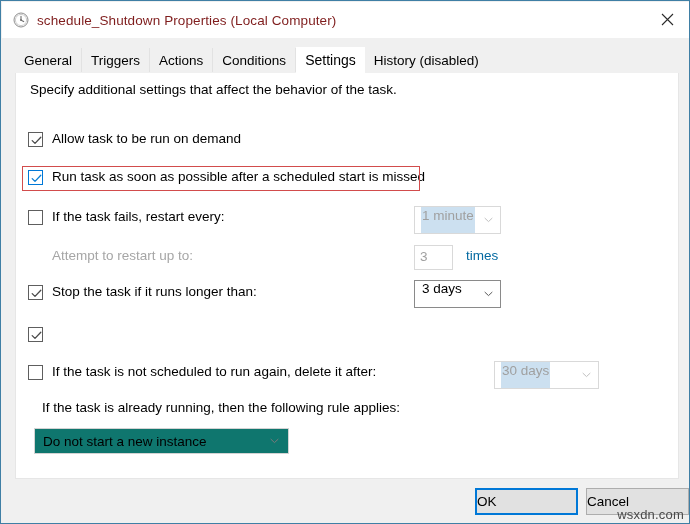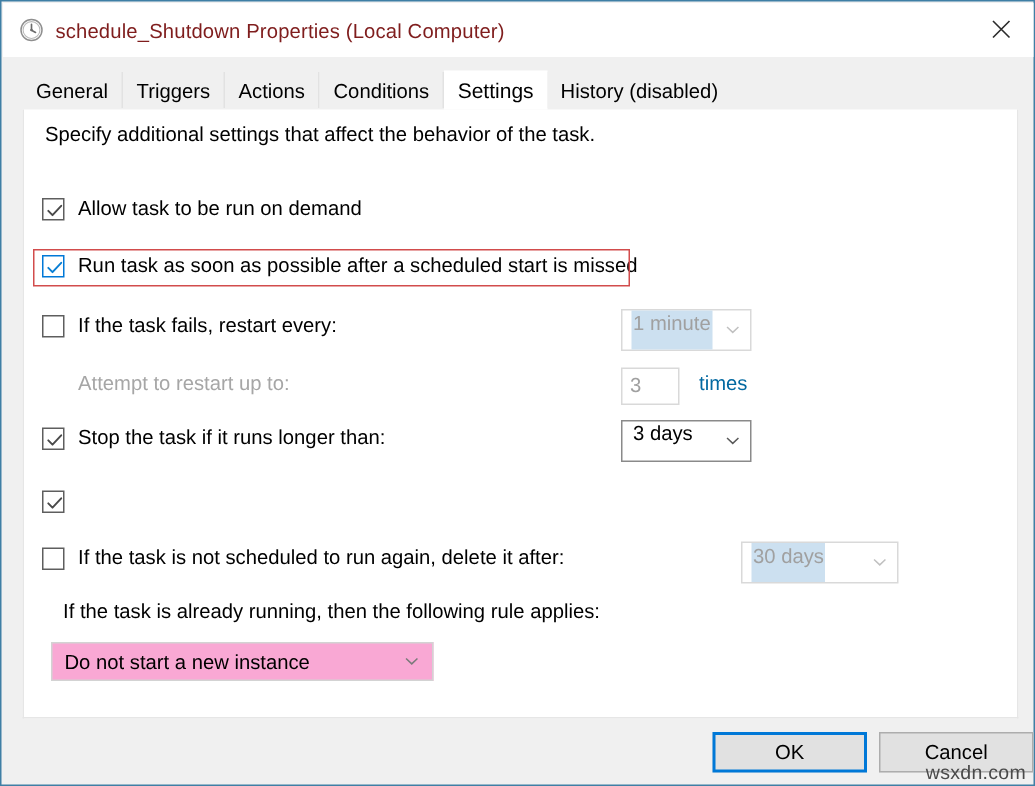--- a/index.html
+++ b/index.html
@@ -185,40 +185,40 @@
     font-size: 13.5px;
     color: #0369a1;
     white-space: nowrap;
   }
 
   
   #rule-combo {
     position: absolute;
     left: 18px; top: 355px;
     width: 255px; height: 26px;
-    background: #f9a8d4;
+    background: #0f766e;
     border: 1px solid #d3d3d3;
     display: flex; align-items: center;
   }
   #rule-combo .ctext {
     font-size: 13.5px; color: #000000; margin-left: 8px;
   }
   #rule-combo .carrow {
     position: absolute; right: 9px; top: 50%;
     transform: translateY(-50%); line-height: 0;
   }
 
   
   .btn {
     position: absolute;
     height: 27px;
     width: 103px;
     background: #e1e1e1;
     border: 1px solid #adadad;
-    display: flex; align-items: center; justify-content: center;
+    display: flex; align-items: center; 
     font-size: 13.5px;
     color: #000000;
     cursor: default;
   }
   .btn.focused {
     border: 2px solid #0078d7;
   }
 
   #watermark {
     position: absolute;

